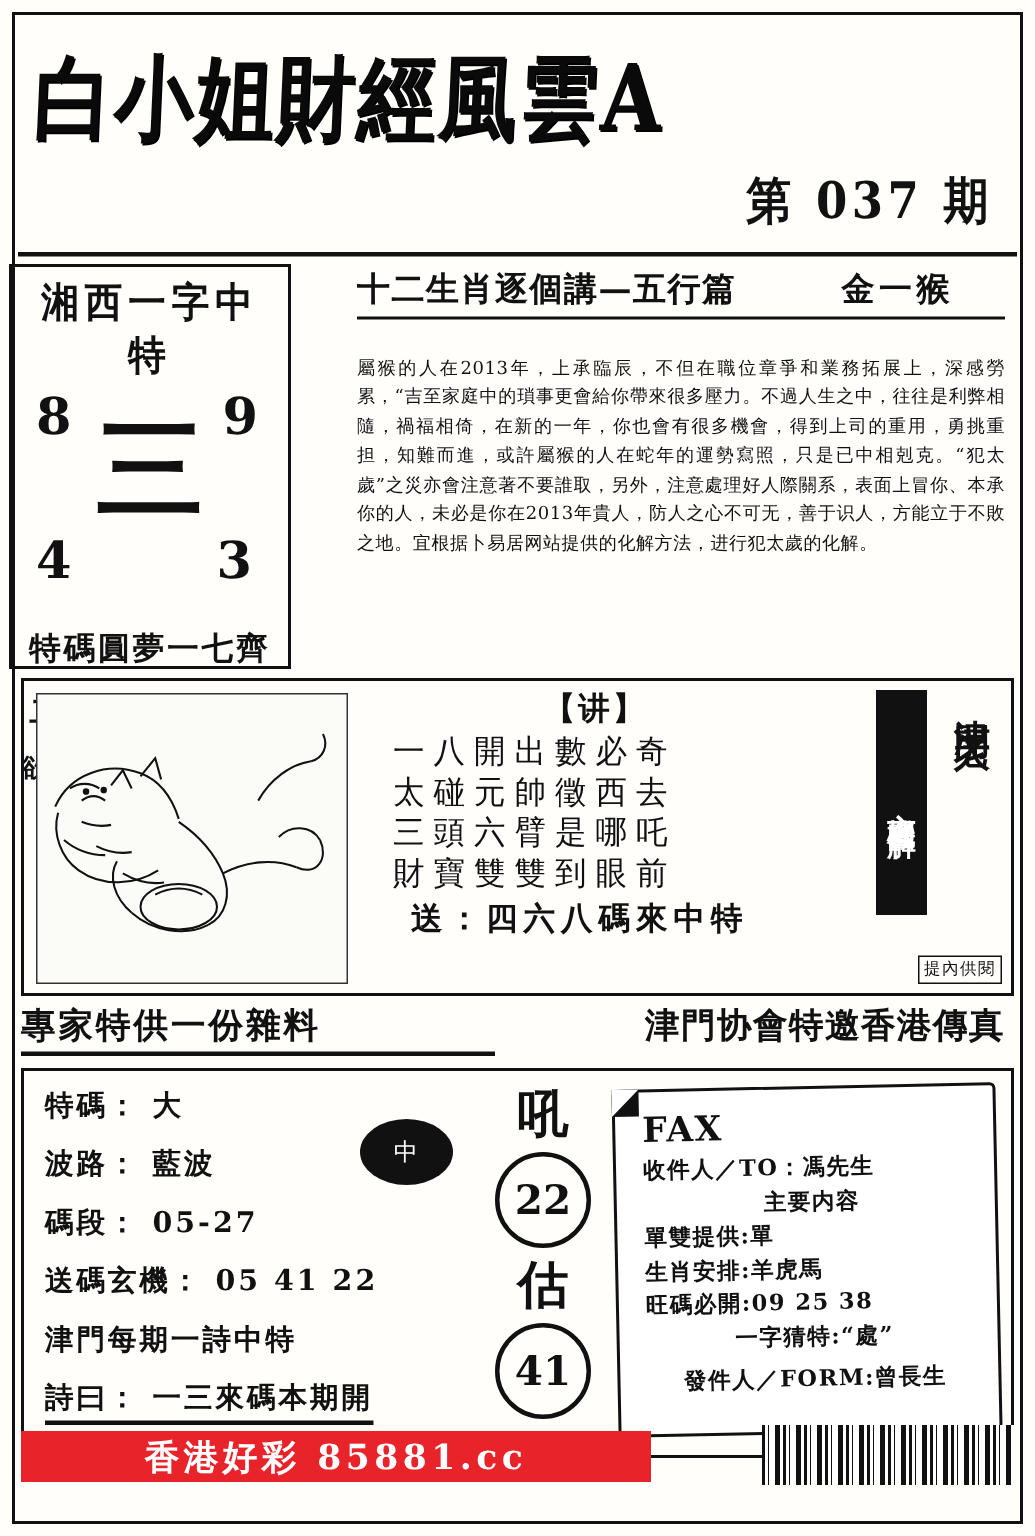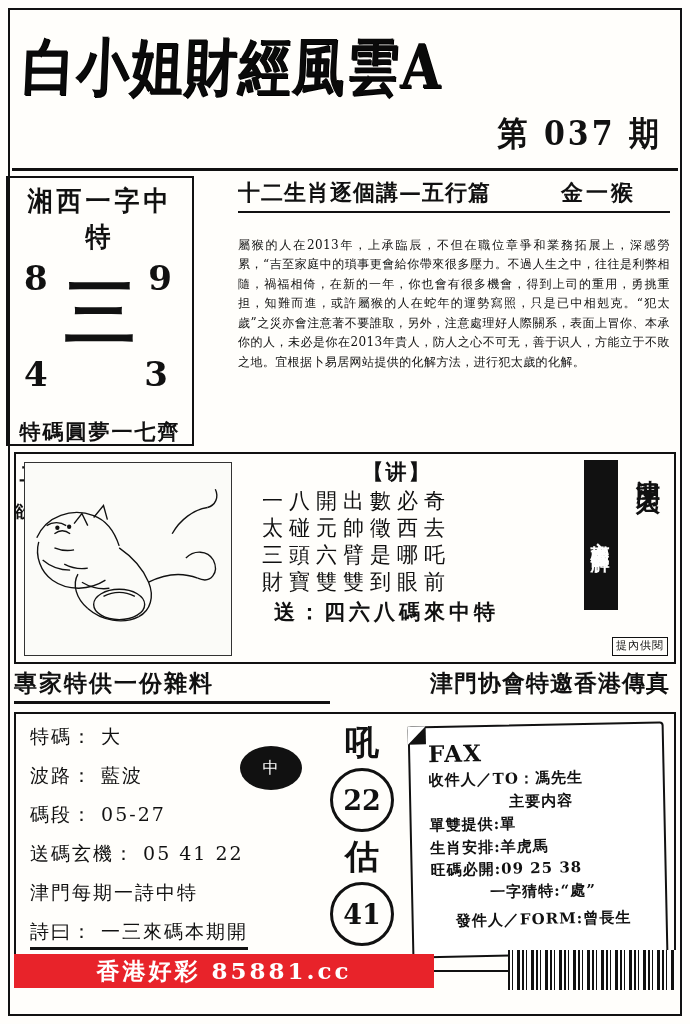--- a/index.html
+++ b/index.html
@@ -173,21 +173,21 @@
   
   .blockD{
     position:absolute;left:14px;top:712px;width:662px;height:260px;
     border:2px solid #111;box-sizing:border-box;display:flex;
   }
   .leftlist{
     width:300px;padding:10px 0 0 14px;box-sizing:border-box;position:relative;
   }
   .leftlist .row{
     font-family:"DejaVu Serif","Liberation Serif",serif;
-    font-weight:normal;font-size:19px;letter-spacing:2px;margin-bottom:13px;
+    font-weight:bold;font-size:19px;letter-spacing:2px;margin-bottom:13px;
   }
   .leftlist .row.last{border-bottom:3px solid #111;display:inline-block;padding-bottom:2px;}
   .seal{
     position:absolute;right:14px;top:32px;width:62px;height:44px;
     background:#111;border-radius:50%;
     display:flex;align-items:center;justify-content:center;
   }
   .seal span{color:#fff;font-family:"DejaVu Serif","Liberation Serif",serif;font-size:16px;letter-spacing:1px;}
   .midcol{
     width:92px;display:flex;flex-direction:column;align-items:center;

